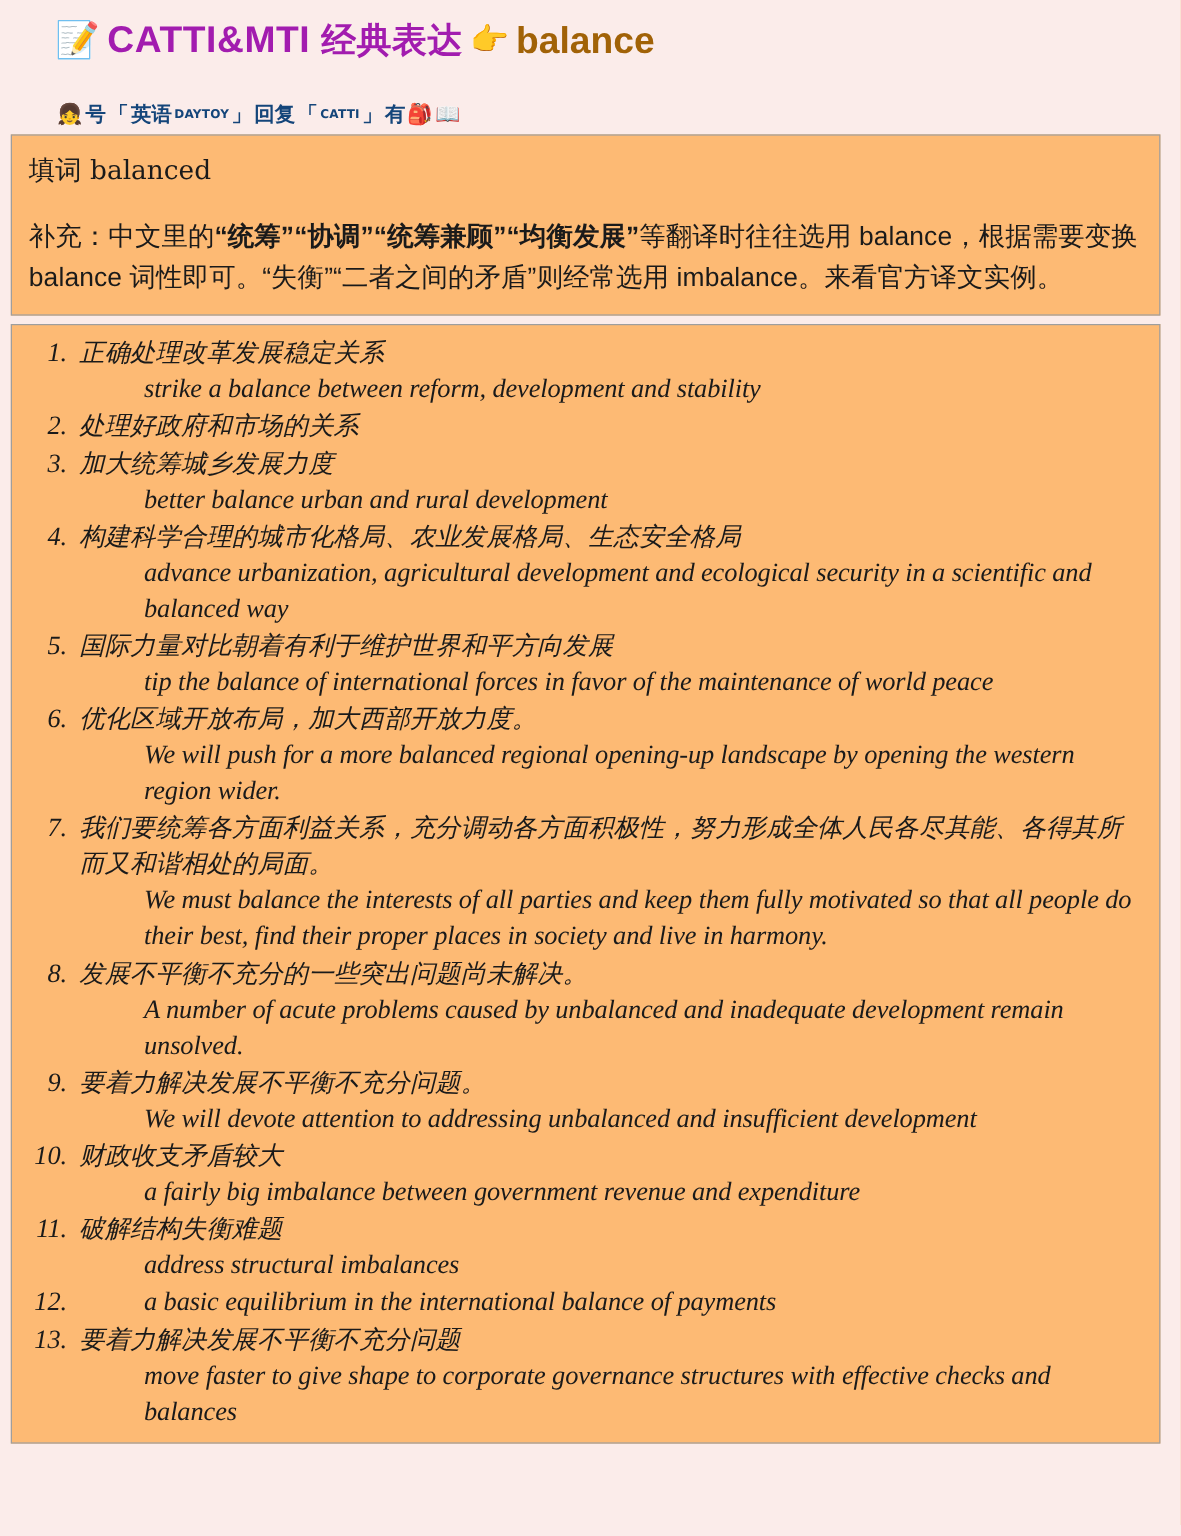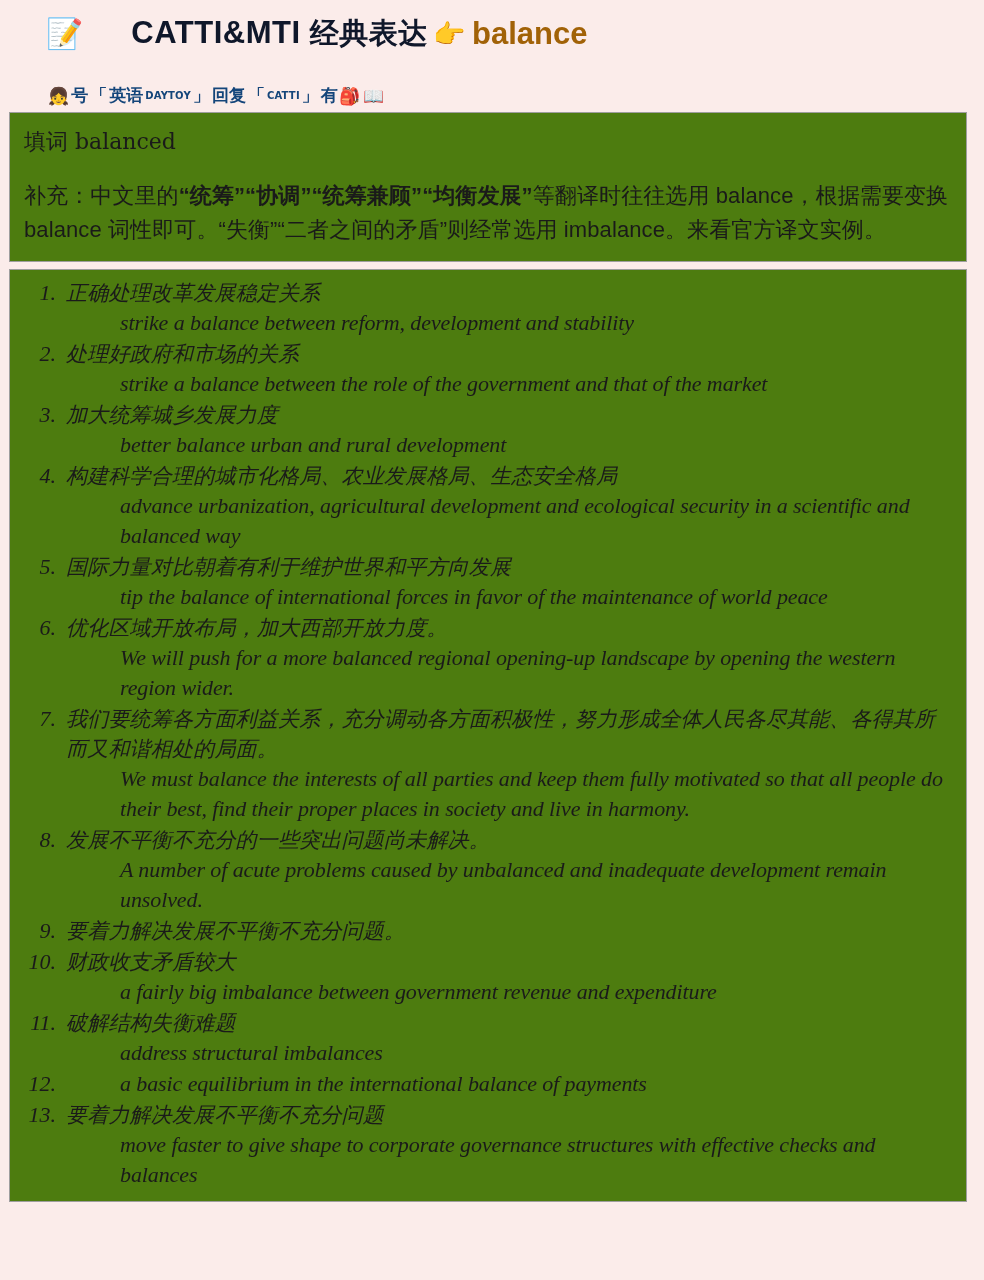--- a/index.html
+++ b/index.html
@@ -35,23 +35,22 @@
   .title-emoji {
     font-size: 30px;
     line-height: 1;
     font-family: "DejaVu Sans", sans-serif;
   }
   .title-text {
     font-family: "Liberation Sans", "DejaVu Sans", sans-serif;
     font-weight: bold;
     font-size: 31px;
     letter-spacing: 0.5px;
-    color: #0f172a;
+    color: #a21caf;
     white-space: nowrap;
-    margin-left: 42px;
   }
   .title-text .cn {
     font-family: "DejaVu Sans", sans-serif;
     font-size: 29px;
   }
   .title-point {
     font-size: 26px;
     line-height: 1;
     font-family: "DejaVu Sans", sans-serif;
   }
@@ -78,21 +77,21 @@
     font-size: 17px;
   }
   .subtitle-line .sm {
     font-size: 10px;
     letter-spacing: 0.2px;
   }
 
   
   .box {
     border: 1px solid #9e9e9e;
-    background: #4d7c0f;
+    background: #fdba74;
     box-sizing: border-box;
     margin: 0 17px 0 9px;
   }
   .box-note {
     margin-top: 5px;
     padding: 14px 12px 12px 12px;
   }
   .box-list {
     margin-top: 7px;
     padding: 8px 10px 10px 0;
@@ -194,21 +193,20 @@
   </div>
 
   <div class="box box-list">
     <ol class="items" id="items-list">
         <li>
           <div class="cn-line">正确处理改革发展稳定关系</div>
           <div class="en-line">strike a balance between reform, development and stability</div>
         </li>
         <li>
           <div class="cn-line">处理好政府和市场的关系</div>
-          <div class="en-line">strike a balance between the role of the government and that of the market</div>
         </li>
         <li>
           <div class="cn-line">加大统筹城乡发展力度</div>
           <div class="en-line">better balance urban and rural development</div>
         </li>
         <li>
           <div class="cn-line">构建科学合理的城市化格局、农业发展格局、生态安全格局</div>
           <div class="en-line">advance urbanization, agricultural development and ecological security in a scientific and balanced way</div>
         </li>
         <li>
@@ -222,20 +220,21 @@
         <li>
           <div class="cn-line">我们要统筹各方面利益关系，充分调动各方面积极性，努力形成全体人民各尽其能、各得其所而又和谐相处的局面。</div>
           <div class="en-line">We must balance the interests of all parties and keep them fully motivated so that all people do their best, find their proper places in society and live in harmony.</div>
         </li>
         <li>
           <div class="cn-line">发展不平衡不充分的一些突出问题尚未解决。</div>
           <div class="en-line">A number of acute problems caused by unbalanced and inadequate development remain unsolved.</div>
         </li>
         <li>
           <div class="cn-line">要着力解决发展不平衡不充分问题。</div>
+          <div class="en-line">We will devote attention to addressing unbalanced and insufficient development</div>
         </li>
         <li>
           <div class="cn-line">财政收支矛盾较大</div>
           <div class="en-line">a fairly big imbalance between government revenue and expenditure</div>
         </li>
         <li>
           <div class="cn-line">破解结构失衡难题</div>
           <div class="en-line">address structural imbalances</div>
         </li>
         <li>

